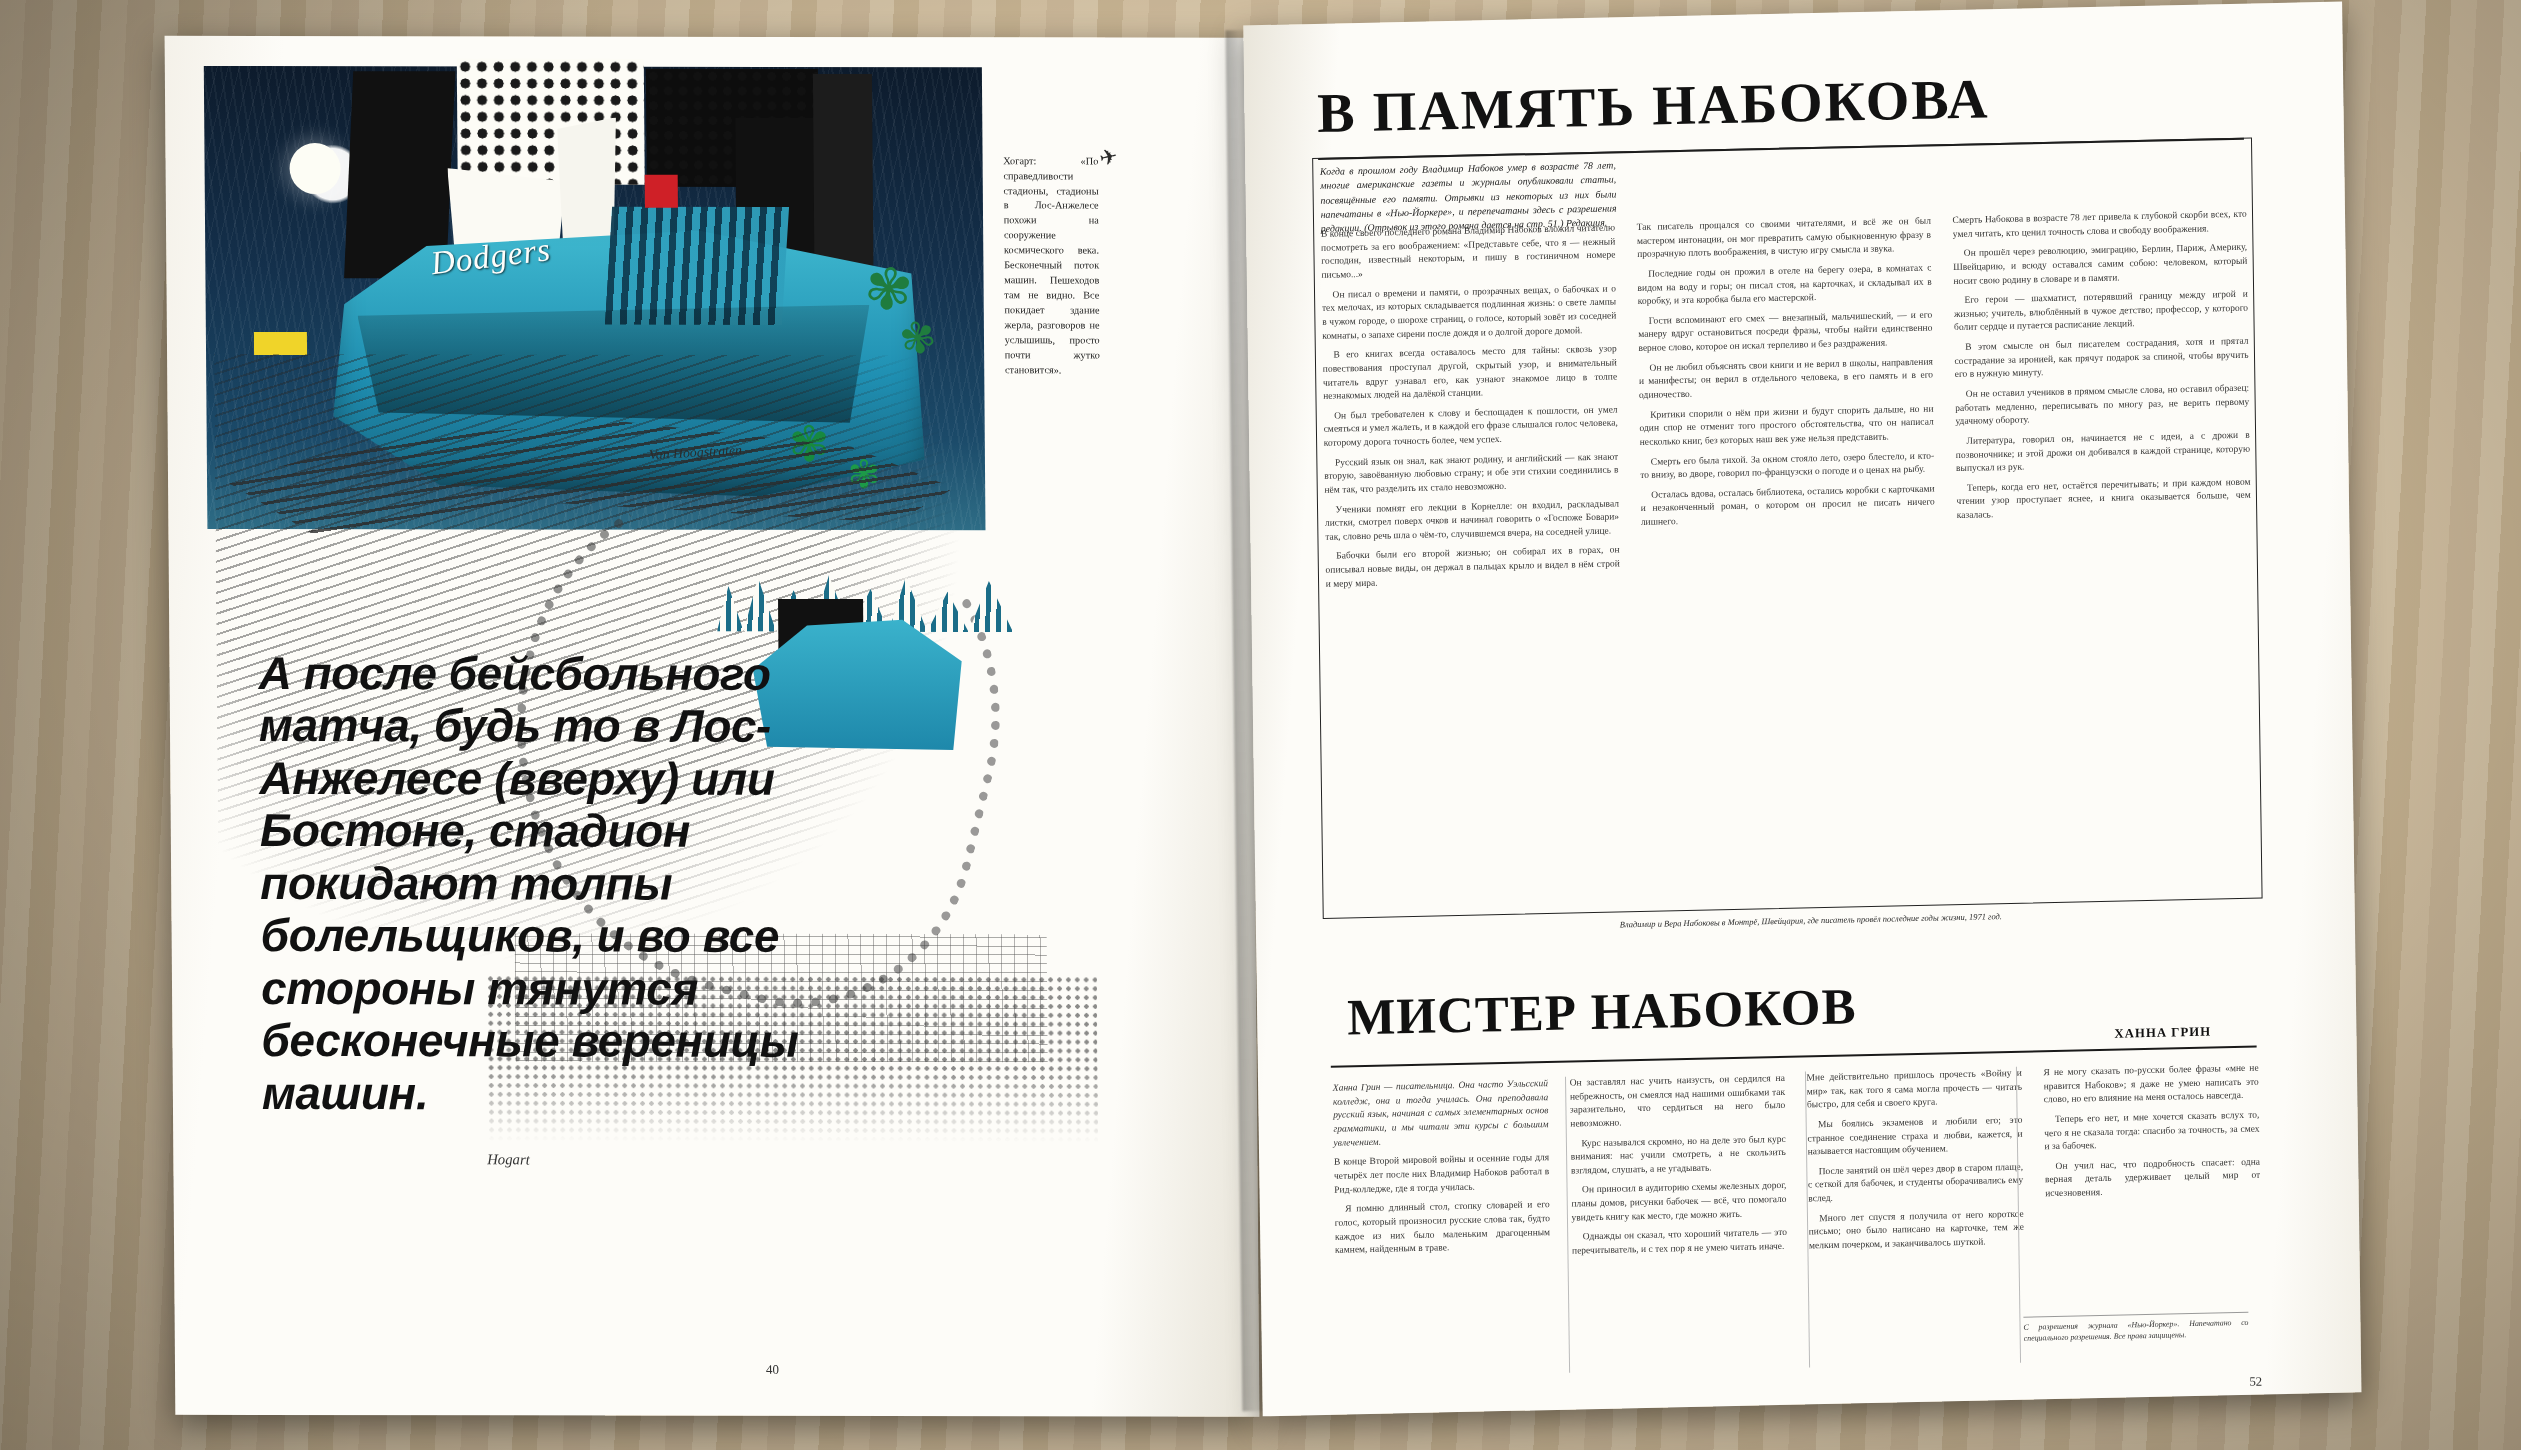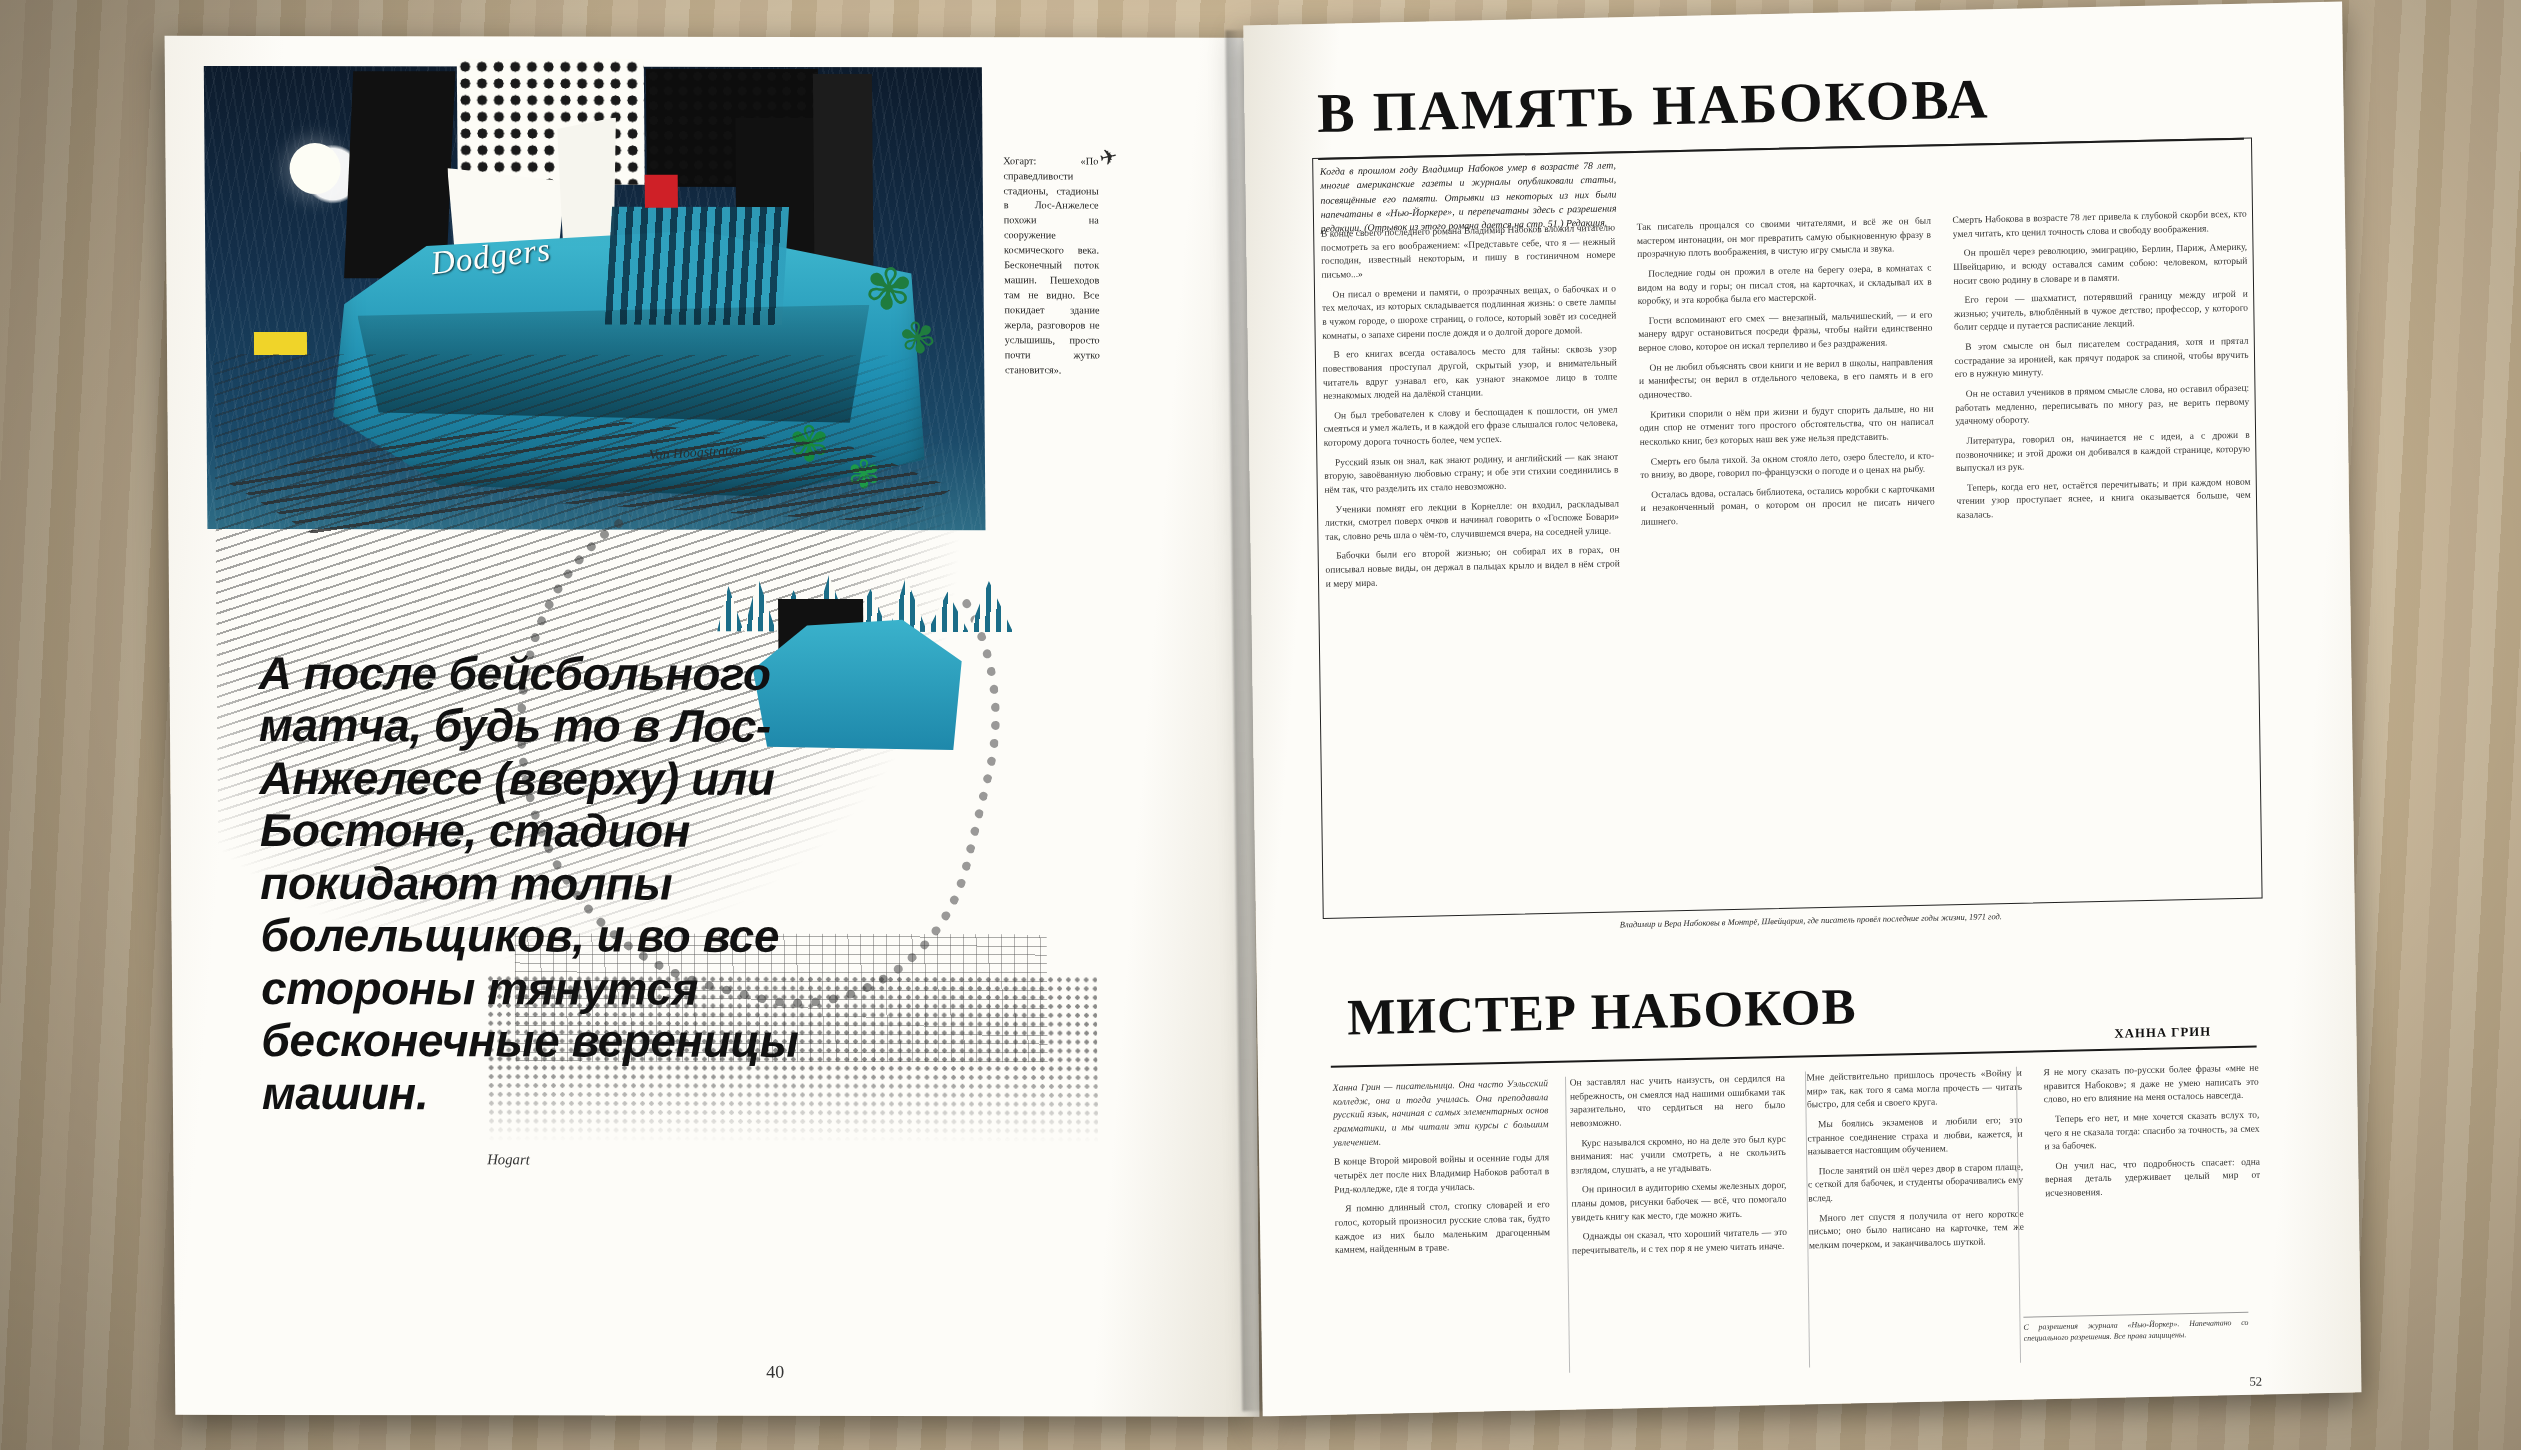--- a/index.html
+++ b/index.html
@@ -219,21 +219,21 @@
     font-size:46px;line-height:1.14;color:#111;
     letter-spacing:-0.5px;
   }
   #left-caption{
     position:absolute;left:77px;top:1249px;width:443px;
     font-family:"Liberation Serif", serif;font-size:11.3px;line-height:1.5;
     color:#222;text-align:justify;
   }
   #left-folio{
     position:absolute;left:591px;top:1325px;font-family:"Liberation Serif",serif;
-    font-size:18px;color:#333;
+    font-size:13px;color:#333;
   }
 
   
   .r-inner{position:absolute;left:57px;top:39px;width:975px;height:1310px;}
   #head-nabokov{
     position:absolute;left:15.8px;top:17.7px;width:926px;
     font-family:"Liberation Serif", serif;font-weight:bold;
     font-size:56px;letter-spacing:2px;color:#121212;white-space:nowrap;
   }
   #head-rule{

